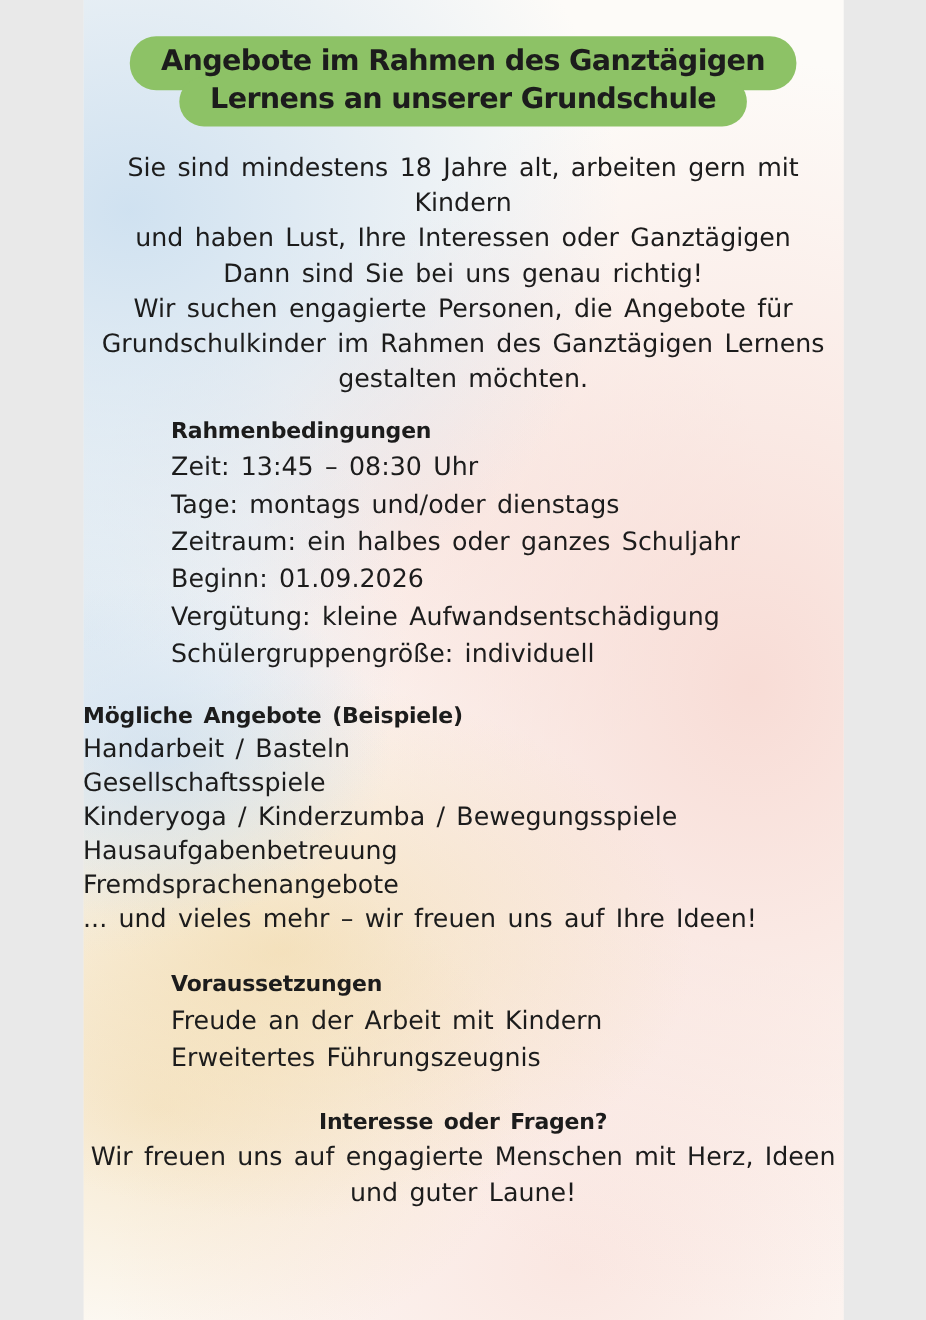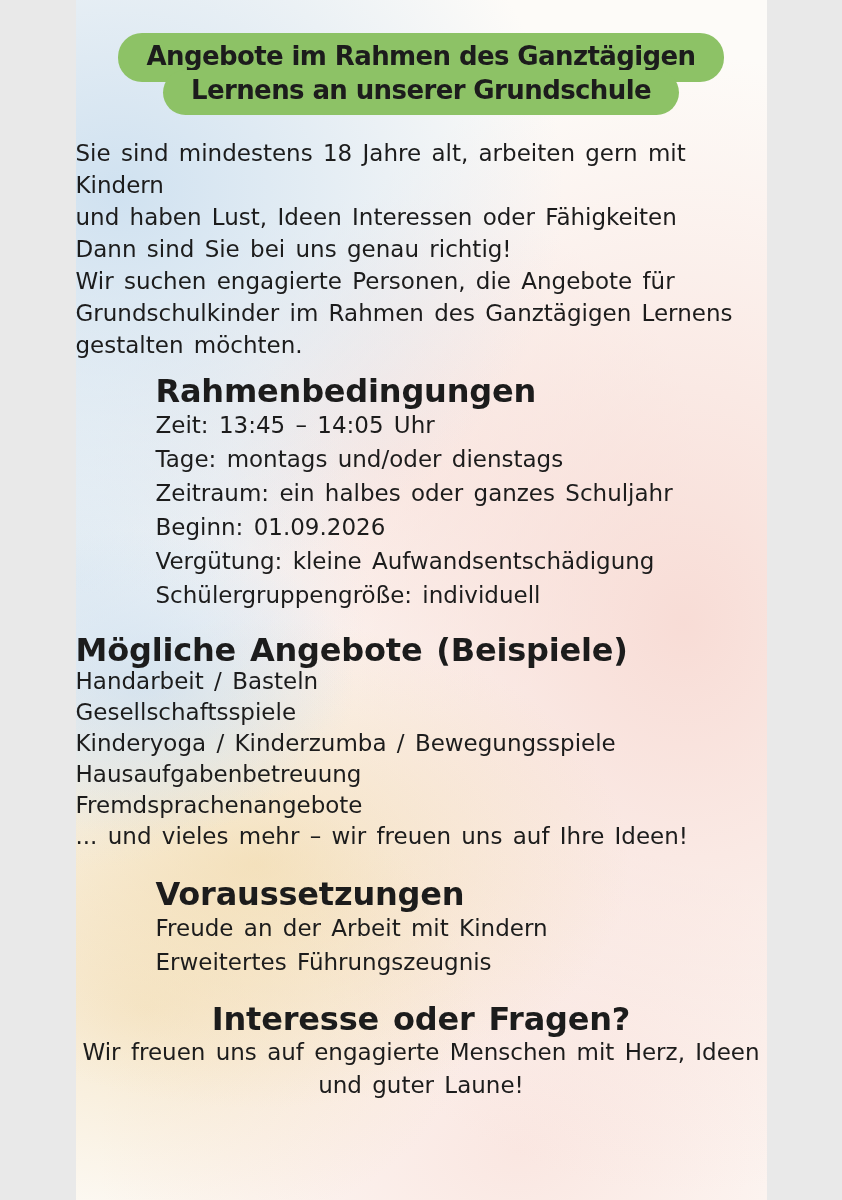--- a/index.html
+++ b/index.html
@@ -48,26 +48,26 @@
     border-radius: 24px;
   }
   .title-line.line2 {
     margin-top: -12px;
     padding-top: 6px;
     z-index: 1;
   }
   .txt { font-size: 23px; word-spacing: 3px; }
   .intro {
     margin-top: 22px;
-    text-align: left;
+    text-align: center;
     line-height: 32px;
   }
   .heading {
     font-weight: bold;
-    font-size: 32px;
+    font-size: 20px;
     letter-spacing: -0.2px;
   }
   .conditions {
     margin-top: 13px;
     margin-left: 80px;
     line-height: 34px;
   }
   .offers {
     margin-top: 23px;
     margin-right: 62px;
@@ -90,30 +90,30 @@
 
 <div class="page">
 
   <header class="title-block">
     <span class="title-line line1">Angebote im Rahmen des Ganztägigen</span>
     <span class="title-line line2">Lernens an unserer Grundschule</span>
   </header>
 
   <section class="intro txt">
     <div>Sie sind mindestens 18 Jahre alt, arbeiten gern mit Kindern</div>
-    <div>und haben Lust, Ideen Interessen oder Fähigkeiten</div>
+    <div>und haben Lust, Ihre Interessen oder Ganztägigen</div>
     <div>Dann sind Sie bei uns genau richtig!</div>
     <div>Wir suchen engagierte Personen, die Angebote für</div>
     <div>Grundschulkinder im Rahmen des Ganztägigen Lernens</div>
     <div>gestalten möchten.</div>
   </section>
 
   <section class="conditions txt">
     <div class="heading">Rahmenbedingungen</div>
-    <div>Zeit: 13:45 – 14:05 Uhr</div>
+    <div>Zeit: 13:45 – 08:30 Uhr</div>
     <div>Tage: montags und/oder dienstags</div>
     <div>Zeitraum: ein halbes oder ganzes Schuljahr</div>
     <div>Beginn: 01.09.2026</div>
     <div>Vergütung: kleine Aufwandsentschädigung</div>
     <div>Schülergruppengröße: individuell</div>
   </section>
 
   <section class="offers txt">
     <div class="heading">Mögliche Angebote (Beispiele)</div>
     <div>Handarbeit / Basteln</div>

